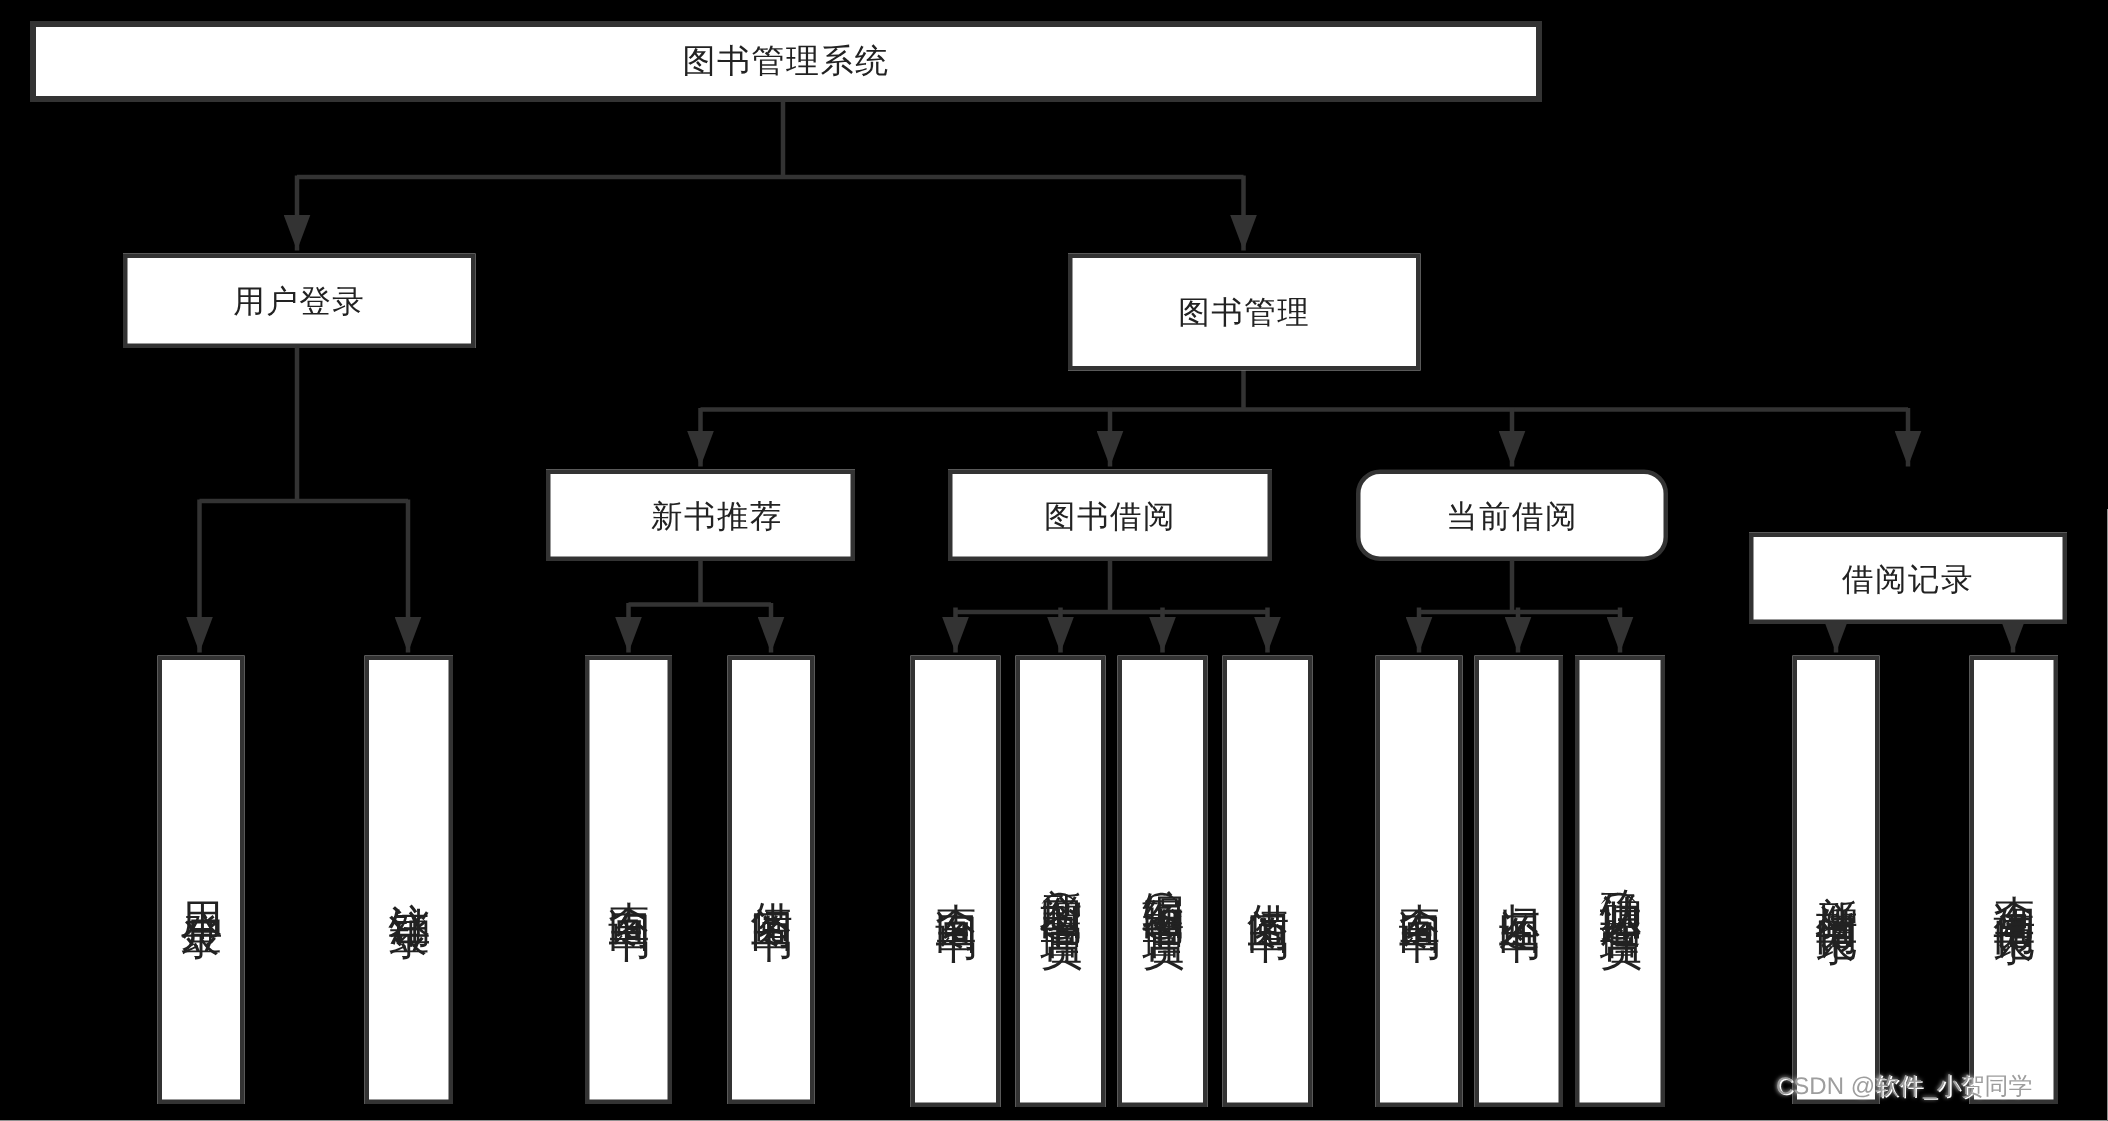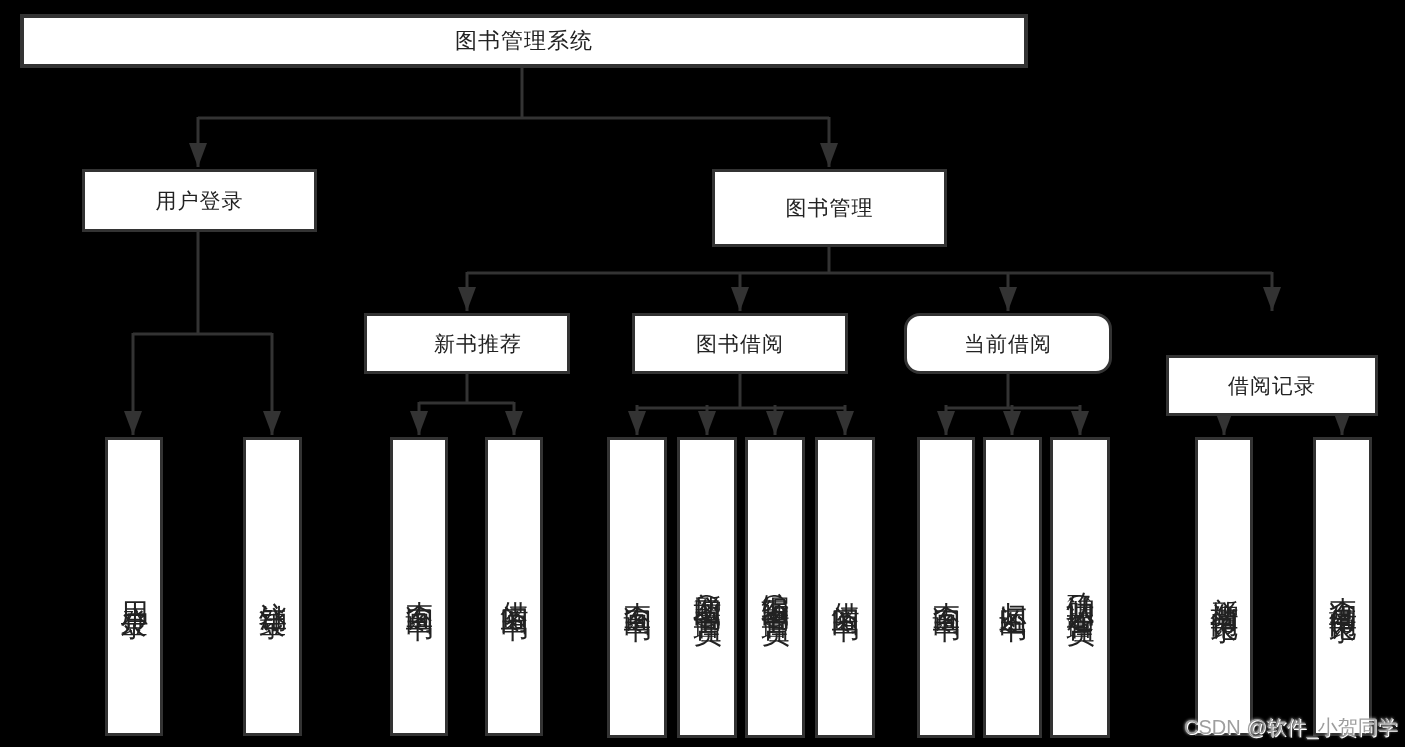--- a/index.html
+++ b/index.html
@@ -36,21 +36,21 @@
     text-orientation: mixed;
     font-size: 28px;
     line-height: 1;
     letter-spacing: 4px;
     white-space: nowrap;
   }
   .watermark {
     position: absolute;
     left: 1184px;
     top: 714px;
-    font-size: 20px;
+    font-size: 16px;
     color: #9e9e9e;
     z-index: 5;
     white-space: nowrap;
     text-shadow: 0 0 3px #ffffff, 1px 1px 0 #ffffff;
   }
 </style>
 </head>
 <body>
 
 <div class="canvas">

